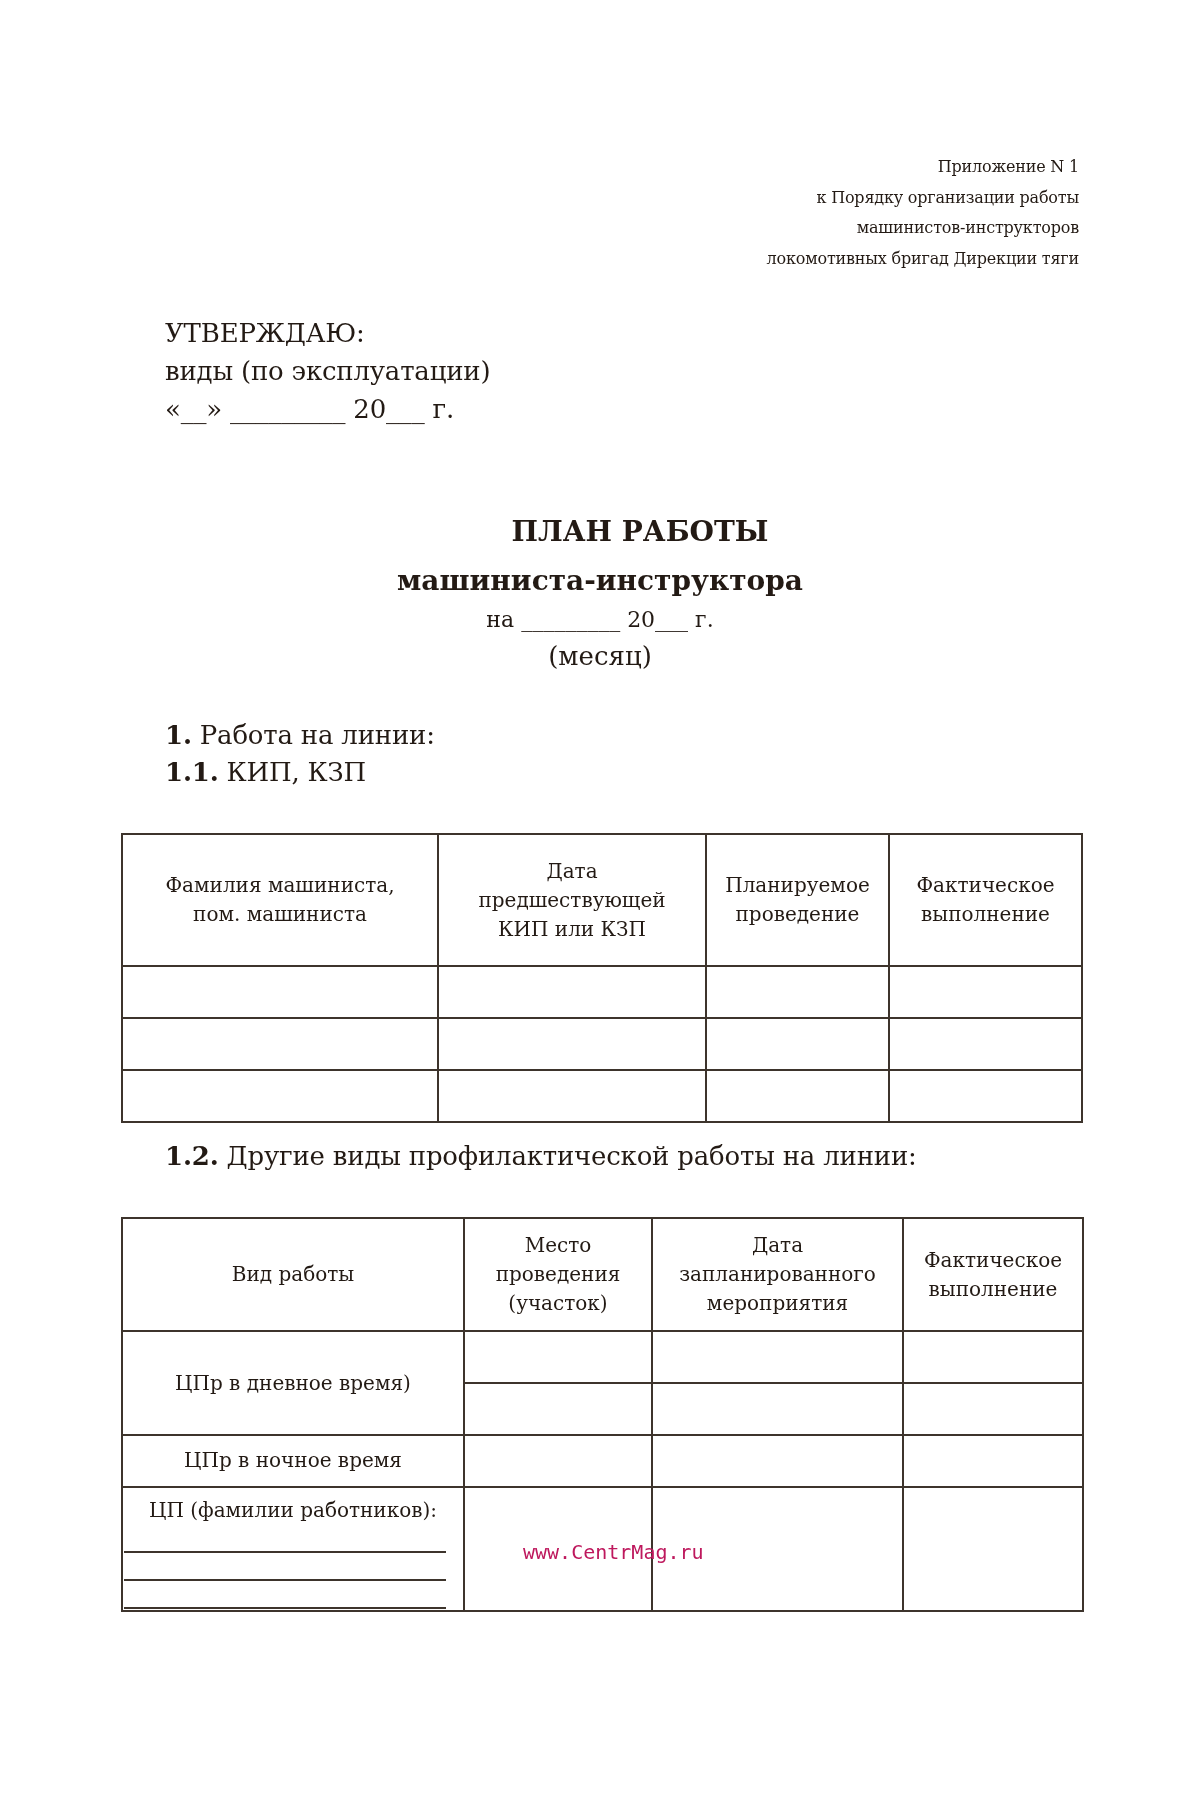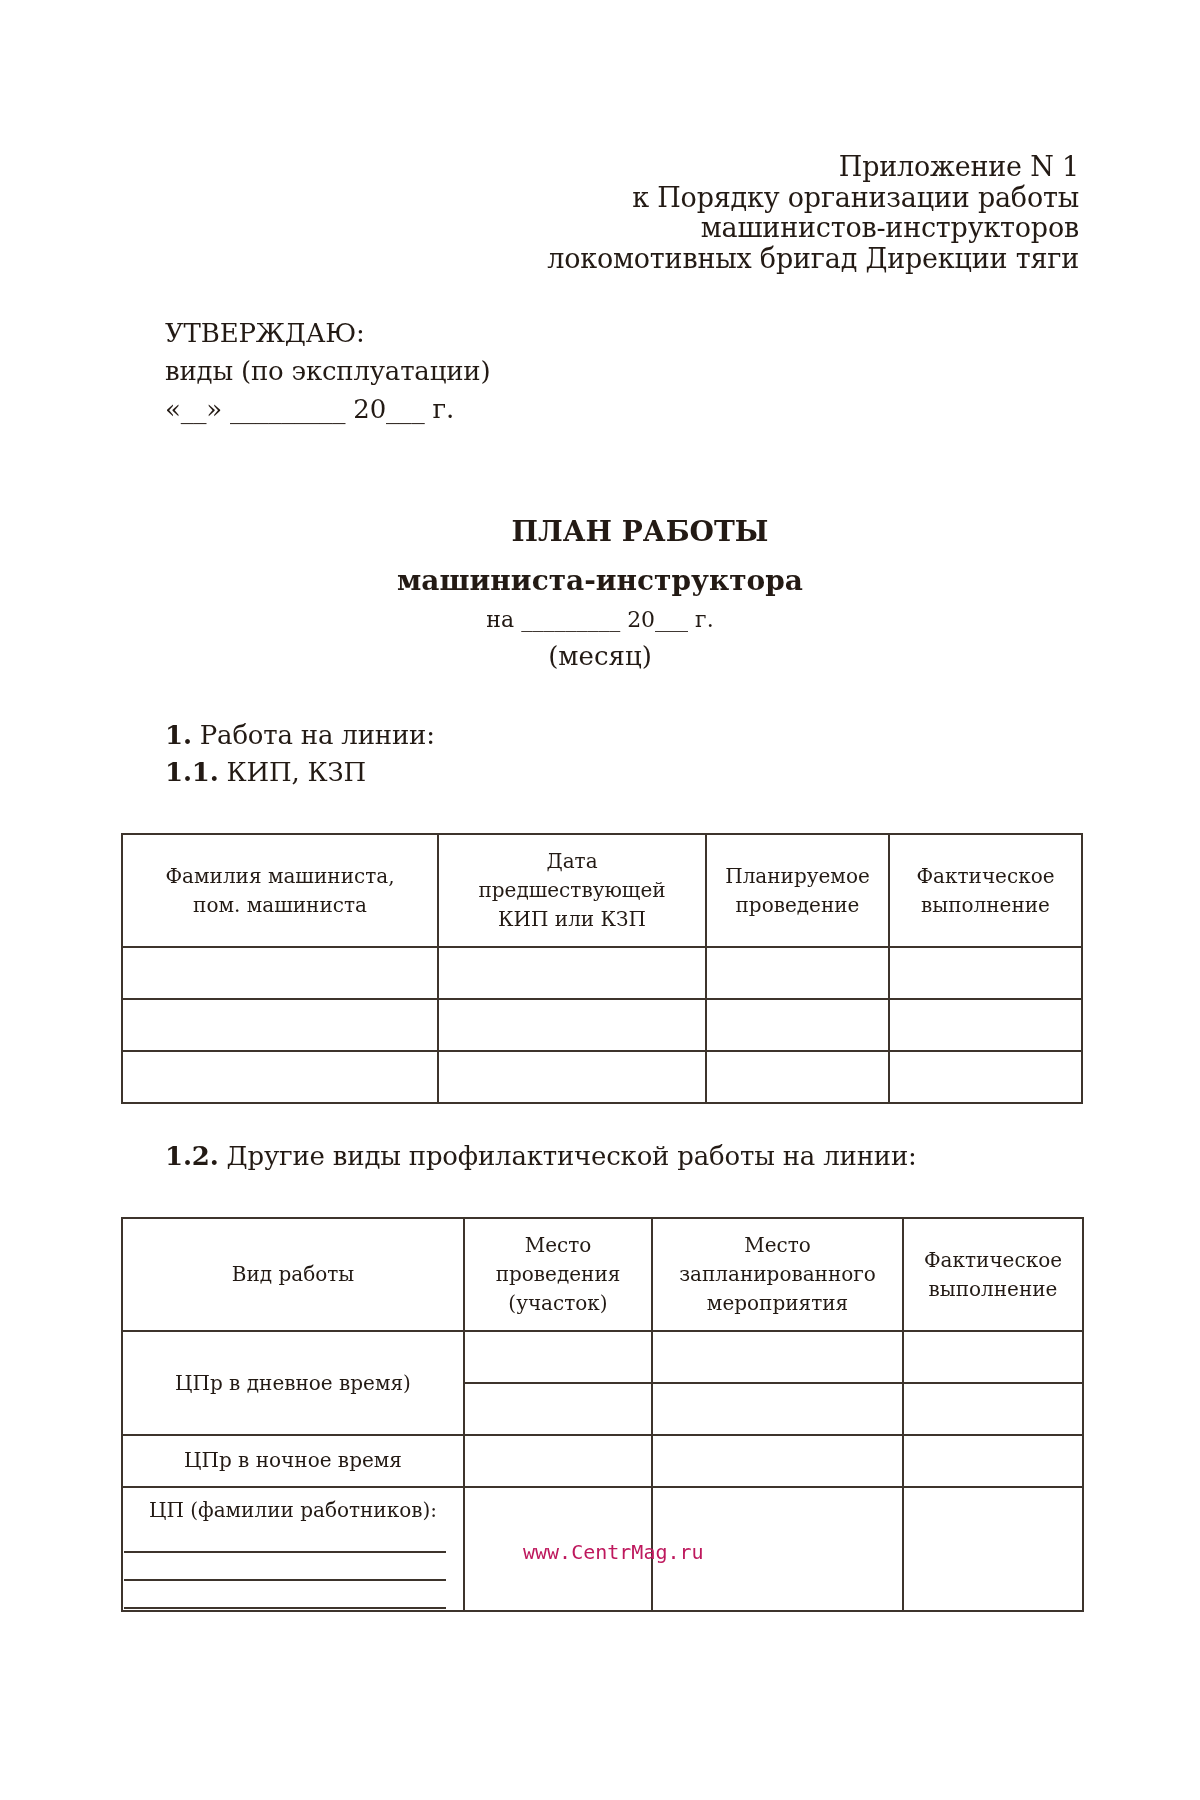--- a/index.html
+++ b/index.html
@@ -1,19 +1,19 @@
 <!DOCTYPE html>
 <html><head>
 <meta charset="utf-8">
 <style>
   html, body { margin: 0; padding: 0; background: #ffffff; }
   body { width: 1200px; height: 1800px; position: relative; overflow: hidden;
          font-family: "DejaVu Serif", "Liberation Serif", serif; color: #231a14; }
   .abs { position: absolute; }
-  .appendix { right: 121px; top: 152px; text-align: right; font-size: 27px; line-height: 30.5px; letter-spacing: -0.2px; }
+  .appendix { right: 121px; top: 152px; text-align: right; font-size: 16px; line-height: 30.5px; letter-spacing: -0.2px; }
   .approve { left: 165px; top: 314px; font-size: 26px; line-height: 38px; letter-spacing: -0.2px; }
   .title-block { left: 0; width: 1200px; text-align: center; }
   .title1 { top: 514px; font-size: 28px; font-weight: bold; line-height: 36px; padding-left: 40px; }
   .title2 { top: 563px; font-size: 28px; font-weight: bold; line-height: 36px; }
   .title3 { top: 602px; font-size: 22px; line-height: 36px; }
   .title4 { top: 638px; font-size: 26px; line-height: 36px; }
   .section { left: 165px; font-size: 26px; line-height: 36px; letter-spacing: -0.2px; }
   .section b { font-weight: bold; }
   .s1 { top: 717px; }
   .s11 { top: 754px; }
@@ -53,21 +53,21 @@
 <div class="abs section s11"><b>1.1.</b><span> КИП, КЗП</span></div>
 
 <table class="grid t1">
   <colgroup>
     <col style="width:316px">
       <col style="width:268px">
       <col style="width:183px">
       <col style="width:193px">
   </colgroup>
   <tbody>
-      <tr style="height:113px">
+      <tr style="height:132px">
     <td style="padding:0 18px;">Фамилия машиниста, пом. машиниста</td>
     <td style="padding:0 22px;">Дата предшествующей КИП или КЗП</td>
     <td style="padding:0 12px;">Планируемое проведение</td>
     <td style="padding:0 12px;">Фактическое выполнение</td>
   </tr>
   <tr style="height:52px">
     <td></td>
         <td></td>
         <td></td>
         <td></td>
@@ -93,21 +93,21 @@
   <colgroup>
     <col style="width:342px">
       <col style="width:188px">
       <col style="width:251px">
       <col style="width:180px">
   </colgroup>
   <tbody>
       <tr style="height:113px">
     <td>Вид работы</td>
     <td style="padding:0 20px;">Место проведения (участок)</td>
-    <td style="padding:0 4px;">Место запланированного мероприятия</td>
+    <td style="padding:0 4px;">Дата запланированного мероприятия</td>
     <td style="padding:0 8px;">Фактическое выполнение</td>
   </tr>
   <tr style="height:52px">
     <td rowspan="2" class="left-text">ЦПр в дневное время)</td>
     <td></td>
         <td></td>
         <td></td>
   </tr>
   <tr style="height:52px">
     <td></td>

